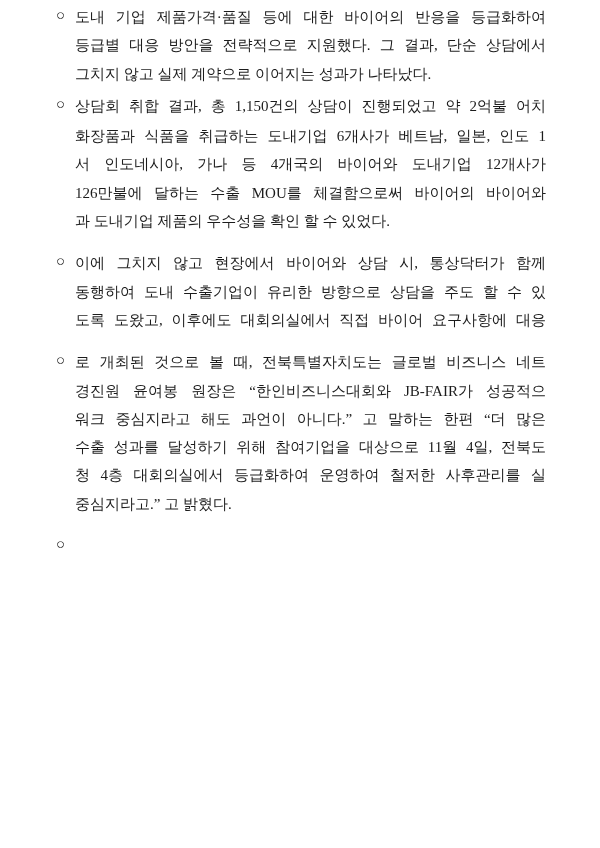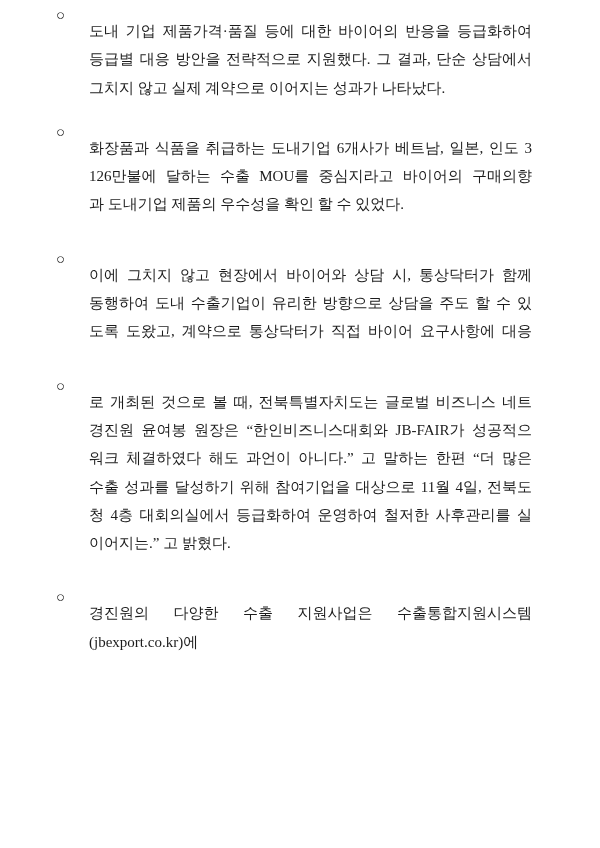--- a/index.html
+++ b/index.html
@@ -28,21 +28,21 @@
   .para + .para { margin-top: 10px; }
   
   .para:nth-child(2) { margin-top: 0; }
   .bullet {
     flex: 0 0 17px;
     font-size: 15px;
     line-height: 28.3px;
     letter-spacing: 0;
   }
   .blocks { flex: 1 1 auto; min-width: 0; }
-  .block { margin: 16px; }
+  .block { margin: 2px; }
   .line {
     text-align: justify;
     text-align-last: justify;
     word-break: normal;
   }
   .line.last {
     text-align: left;
     text-align-last: left;
     white-space: nowrap;
   }
@@ -59,55 +59,56 @@
           <div class="line">등급별 대응 방안을 전략적으로 지원했다. 그 결과, 단순 상담에서</div>
           <div class="line last">그치지 않고 실제 계약으로 이어지는 성과가 나타났다.</div>
         </div>
       </div>
   </div>
 
   <div class="para">
     <span class="bullet">○</span>
     <div class="blocks">
         <div class="block">
+          <div class="line">상담회 취합 결과, 총 1,150건의 상담이 진행되었고 약 2억불 어치</div>
         </div>
         <div class="block">
-          <div class="line">화장품과 식품을 취급하는 도내기업 6개사가 베트남, 일본, 인도 3</div>
-          <div class="line">126만불에 달하는 수출 MOU를 중심지라고 바이어의 구매의향</div>
+          <div class="line">화장품과 식품을 취급하는 도내기업 6개사가 베트남, 일본, 인도 1</div>
+          <div class="line">서 인도네시아, 가나 등 4개국의 바이어와 도내기업 12개사가</div>
+          <div class="line">126만불에 달하는 수출 MOU를 체결함으로써 바이어의 바이어와</div>
           <div class="line last">과 도내기업 제품의 우수성을 확인 할 수 있었다.</div>
         </div>
       </div>
   </div>
 
   <div class="para">
     <span class="bullet">○</span>
     <div class="blocks">
         <div class="block">
           <div class="line">이에 그치지 않고 현장에서 바이어와 상담 시, 통상닥터가 함께</div>
           <div class="line">동행하여 도내 수출기업이 유리한 방향으로 상담을 주도 할 수 있</div>
-          <div class="line">도록 도왔고, 계약으로 통상닥터가 직접 바이어 요구사항에 대응</div>
+          <div class="line">도록 도왔고, 이후에도 대회의실에서 직접 바이어 요구사항에 대응</div>
         </div>
       </div>
   </div>
 
   <div class="para">
     <span class="bullet">○</span>
     <div class="blocks">
         <div class="block">
           <div class="line">로 개최된 것으로 볼 때, 전북특별자치도는 글로벌 비즈니스 네트</div>
           <div class="line">경진원 윤여봉 원장은 “한인비즈니스대회와 JB-FAIR가 성공적으</div>
-          <div class="line">워크 체결하였다 해도 과언이 아니다.” 고 말하는 한편 “더 많은</div>
+          <div class="line">워크 중심지라고 해도 과언이 아니다.” 고 말하는 한편 “더 많은</div>
           <div class="line">수출 성과를 달성하기 위해 참여기업을 대상으로 11월 4일, 전북도</div>
           <div class="line">청 4층 대회의실에서 등급화하여 운영하여 철저한 사후관리를 실</div>
-          <div class="line last">이어지는.” 고 밝혔다.</div>
+          <div class="line last">중심지라고.” 고 밝혔다.</div>
         </div>
       </div>
   </div>
 
   <div class="para">
     <span class="bullet">○</span>
     <div class="blocks">
         <div class="block">
-          <div class="line">경진원의 다양한 수출 지원사업은 수출통합지원시스템(jbexport.co.kr)에</div>
         </div>
       </div>
   </div>
 </div>
 
 </body></html>

